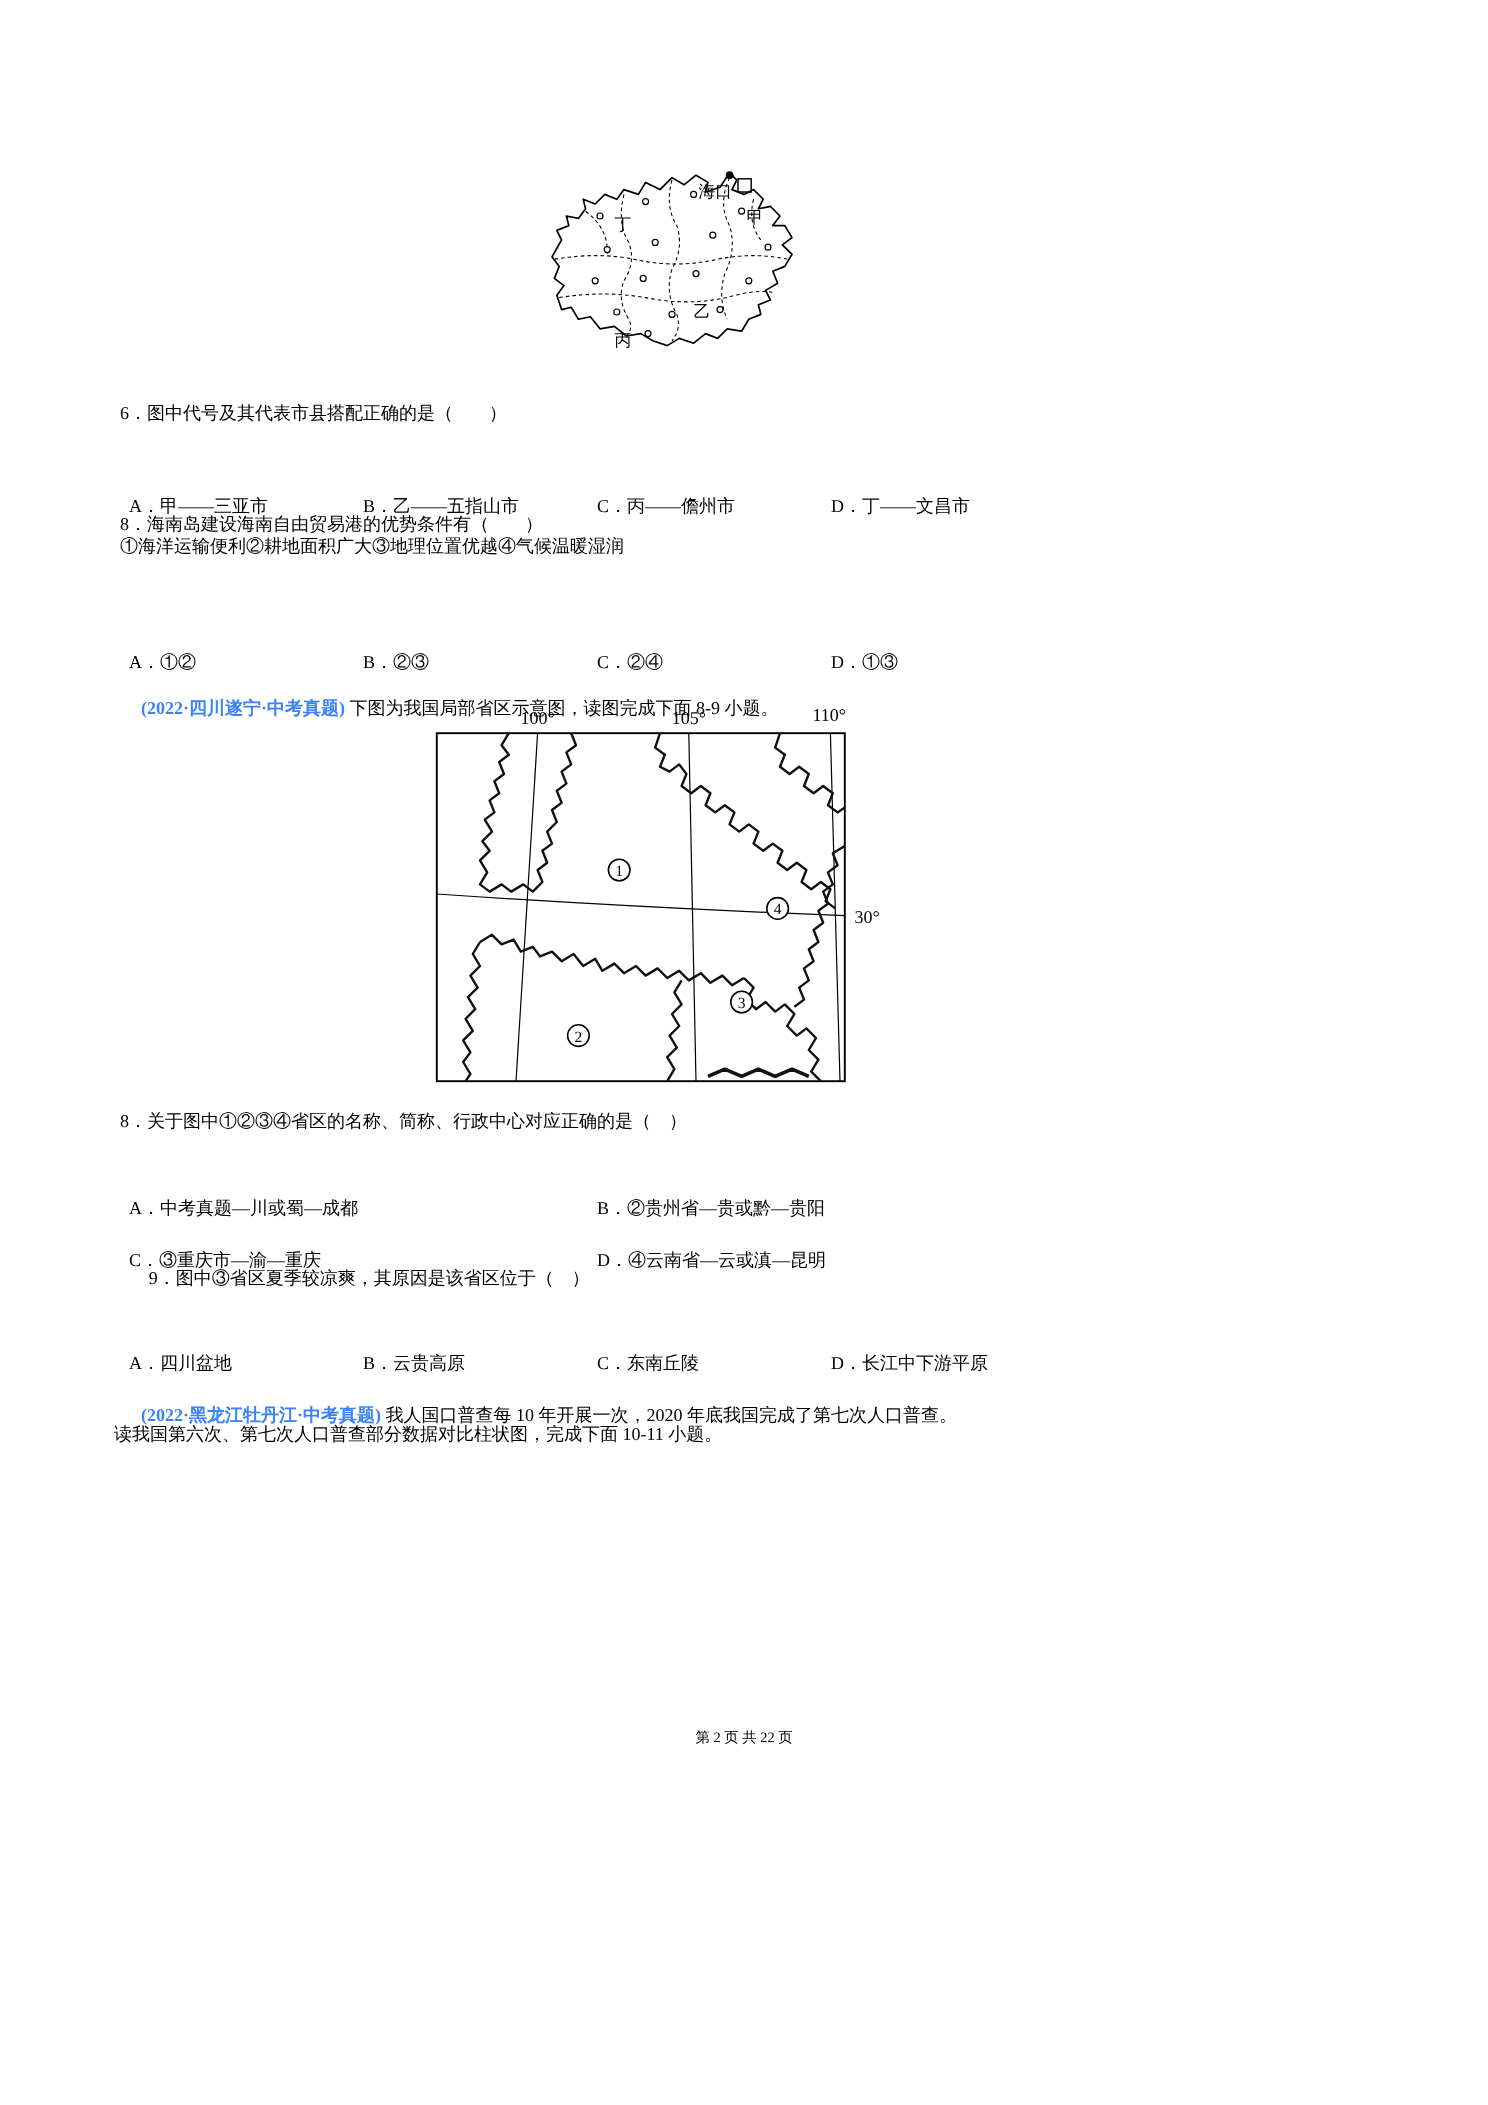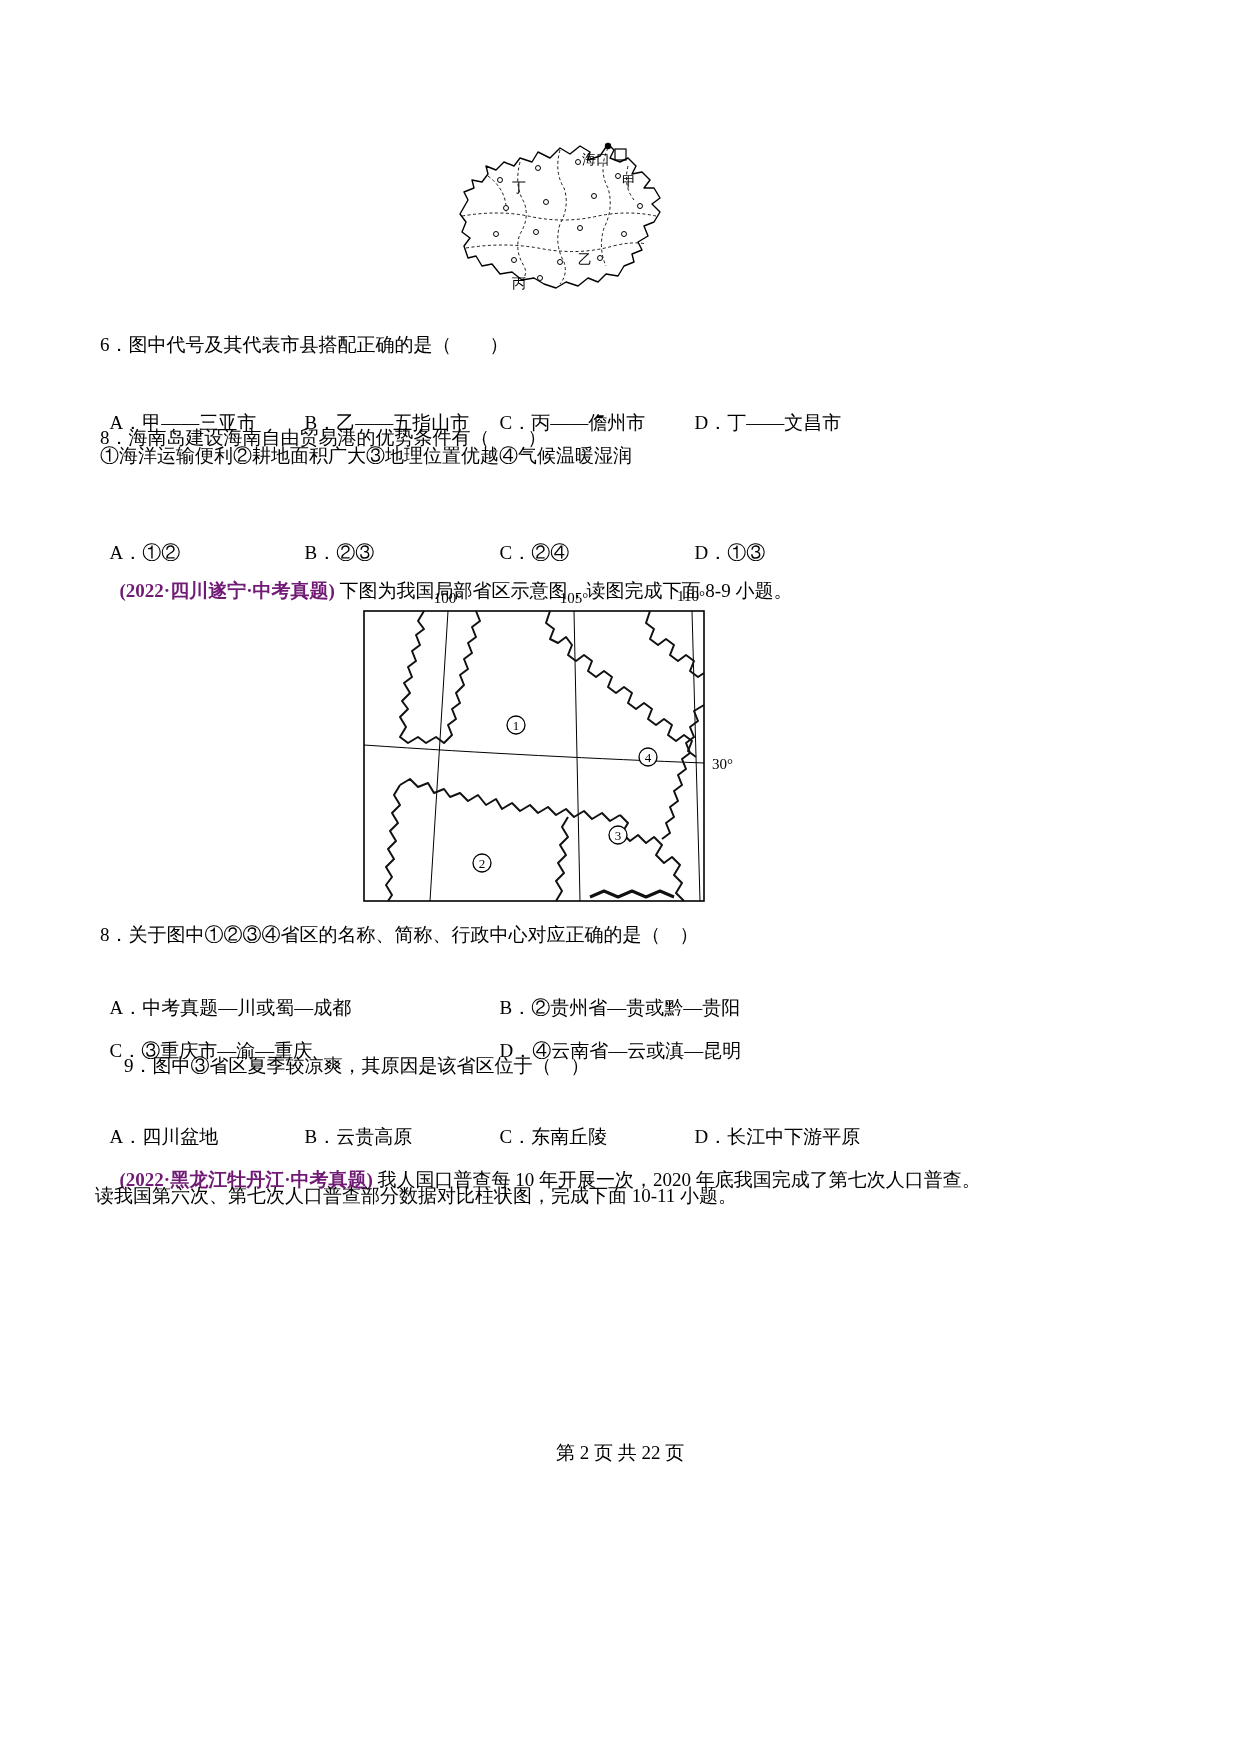--- a/index.html
+++ b/index.html
@@ -1,27 +1,27 @@
 <!DOCTYPE html>
 <html><head>
 <meta charset="utf-8">
 <style>
   html,body{margin:0;padding:0;}
   body{
     width:1240px;height:1754px;background:#ffffff;position:relative;overflow:hidden;
     font-family:"Liberation Serif","DejaVu Serif",serif;color:#000;
   }
   .abs{position:absolute;}
-  .line{font-size:19px;line-height:28px;white-space:pre;}
+  .line{font-size:15px;line-height:28px;white-space:pre;}
   .opt4 span{display:inline-block;width:195px;}
   .opt4 span:last-child{width:auto;}
   .opt2 span{display:inline-block;width:390px;}
   .opt2 span:last-child{width:auto;}
-  .red{color:#701a75;font-weight:bold;}
-  #footer{left:0;top:1440px;width:1240px;text-align:center;font-size:19px;}
+  .red{color:#3b82f6;font-weight:bold;}
+  #footer{left:0;top:1440px;width:1240px;text-align:center;font-size:12px;}
   svg{display:block;}
   svg text{font-family:"Liberation Serif","DejaVu Serif",serif;}
   .map-label{font-size:14px;}
   .tick-label{font-size:15px;}
 </style>
 </head>
 <body>
 
 <div class="abs" style="left:448px;top:136px;">
   <svg width="225" height="165" viewBox="0 0 225 165">

